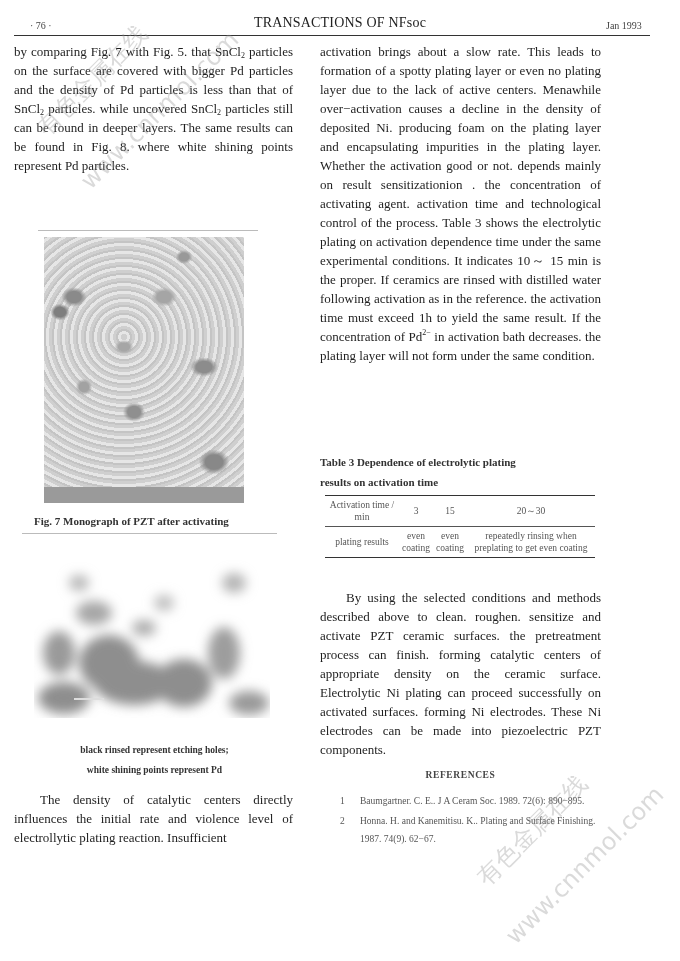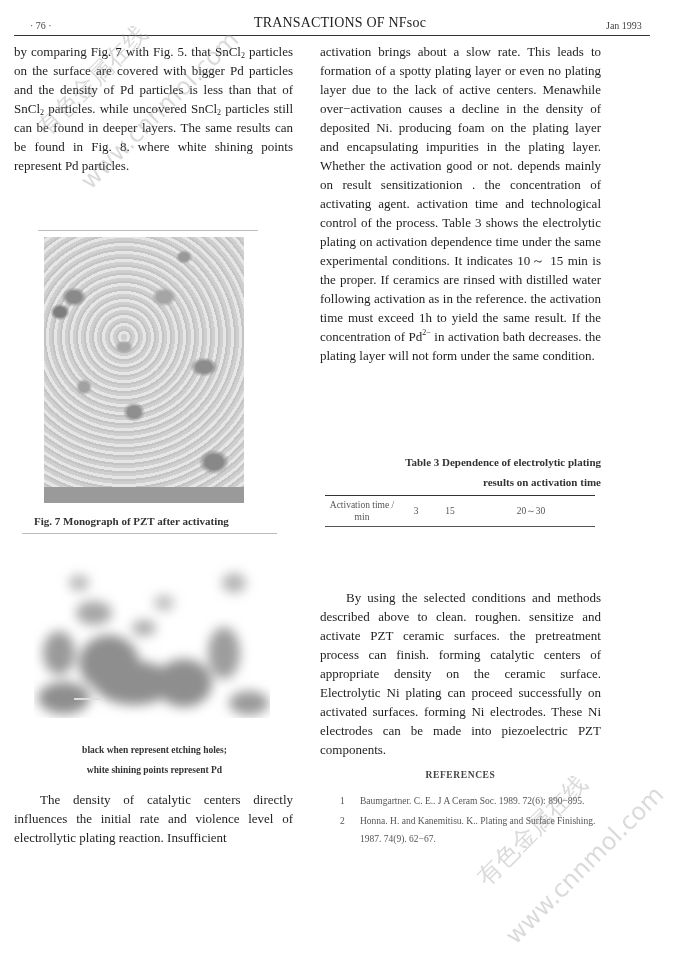--- a/index.html
+++ b/index.html
@@ -42,21 +42,21 @@
   }
   .fig7-bar { left: 44px; top: 487px; width: 200px; height: 16px; background: #9a9a9a; }
   .fig8 {
     left: 34px; top: 553px; width: 236px; height: 165px; background: #ffffff;
   }
   .cap7 { left: 34px; top: 515px; font-size: 11px; font-weight: bold; font-family: "Liberation Serif", serif; color: #333; }
   .cap8 { left: 12px; top: 740px; width: 285px; font-size: 11px; font-weight: bold; line-height: 20px; color: #333; }
   .cap8-sub { width: 285px; text-align: center; font-size: 9.5px; font-weight: bold; line-height: 20px; color: #333; }
 
   
-  .t3-cap { left: 320px; top: 452px; width: 281px; text-align: right; font-weight: bold; font-size: 11px; line-height: 20px; color: #333; }
+  .t3-cap { left: 320px; top: 452px; width: 281px; text-align: left; font-weight: bold; font-size: 11px; line-height: 20px; color: #333; }
   .t3 { left: 325px; top: 495px; width: 270px; border-collapse: collapse; font-size: 9.5px; color: #555; line-height: 12px; }
   .t3 td { text-align: center; padding: 3px 2px; vertical-align: middle; }
   .t3 tr.head td { border-top: 1.4px solid #333; border-bottom: 1px solid #555; }
   .t3 tr.body td { border-bottom: 1.4px solid #333; }
 
   .refs-title { left: 320px; top: 770px; width: 281px; text-align: center; font-size: 9.5px; font-weight: bold; letter-spacing: 0.6px; color: #444; }
   .ref { font-size: 9.5px; color: #555; line-height: 18px; }
   .ref-num { position: absolute; left: 0; }
   .ref-text { margin-left: 20px; }
 
@@ -98,21 +98,21 @@
       <ellipse cx="190" cy="100" rx="16" ry="26" fill="#9d9d9d"></ellipse>
       <ellipse cx="200" cy="30" rx="12" ry="10" fill="#b3b3b3"></ellipse>
       <ellipse cx="215" cy="150" rx="20" ry="12" fill="#999"></ellipse>
       <ellipse cx="130" cy="50" rx="10" ry="8" fill="#bdbdbd"></ellipse>
       <ellipse cx="110" cy="75" rx="12" ry="8" fill="#ababab"></ellipse>
     </g>
     <rect x="40" y="145" width="30" height="2" fill="#ddd"></rect>
   </svg>
 </div>
 <div class="abs cap8">
-  <div class="cap8-sub">black when represent etching holes;</div>
+  <div class="cap8-sub">black rinsed represent etching holes;</div>
   <div class="cap8-sub">white shining points represent Pd</div>
 </div>
 
 <div class="col col-left" style="top:782px;margin-top:8px;">
   <p class="para indent">The density of catalytic centers directly influences the initial rate and violence level of electrollytic plating reaction. Insufficient</p>
 </div>
 
 <div class="col col-right" style="top:42px;">
   <p class="para"><span>activation brings about a slow rate. This leads to formation of a spotty plating layer or even no plating layer due to the lack of active centers. Menawhile over−activation causes a decline in the density of deposited Ni. producing foam on the plating layer and encapsulating impurities in the plating layer. Whether the activation good or not. depends mainly on result sensitizationion . the concentration of activating agent. activation time and technological control of the process. Table 3 shows the electrolytic plating on activation dependence time under the same experimental conditions. It indicates 10～ 15 min is the proper. If ceramics are rinsed with distilled water following activation as in the reference. the activation time must exceed 1h to yield the same result. If the concentration of Pd</span><sup>2−</sup><span> in activation bath decreases. the plating layer will not form under the same condition.</span></p>
 </div>
@@ -121,20 +121,26 @@
   <div>Table 3    Dependence of electrolytic plating</div>
   <div>results on activation time</div>
 </div>
 <table class="abs t3">
   <tbody>
       <tr class="head">
     <td style="width:70px;">Activation time / min</td>
     <td style="width:30px;">3</td>
     <td style="width:30px;">15</td>
     <td>20～30</td>
+  </tr>
+  <tr class="body">
+    <td>plating results</td>
+    <td>even coating</td>
+    <td>even coating</td>
+    <td>repeatedly rinsing when preplating to get even coating</td>
   </tr>
 </tbody>
   </table>
 
 <div class="col col-right" style="top:588px;">
   <p class="para indent">By using the selected conditions and methods described above to clean. roughen. sensitize and activate PZT ceramic surfaces. the pretreatment process can finish. forming catalytic centers of appropriate density on the ceramic surface. Electrolytic Ni plating can proceed successfully on activated surfaces. forming Ni electrodes. These Ni electrodes can be made into piezoelectric PZT components.</p>
 </div>
 
 <div class="abs refs-title">REFERENCES</div>
 <div class="abs" style="left:340px; top:792px; width:260px;">

